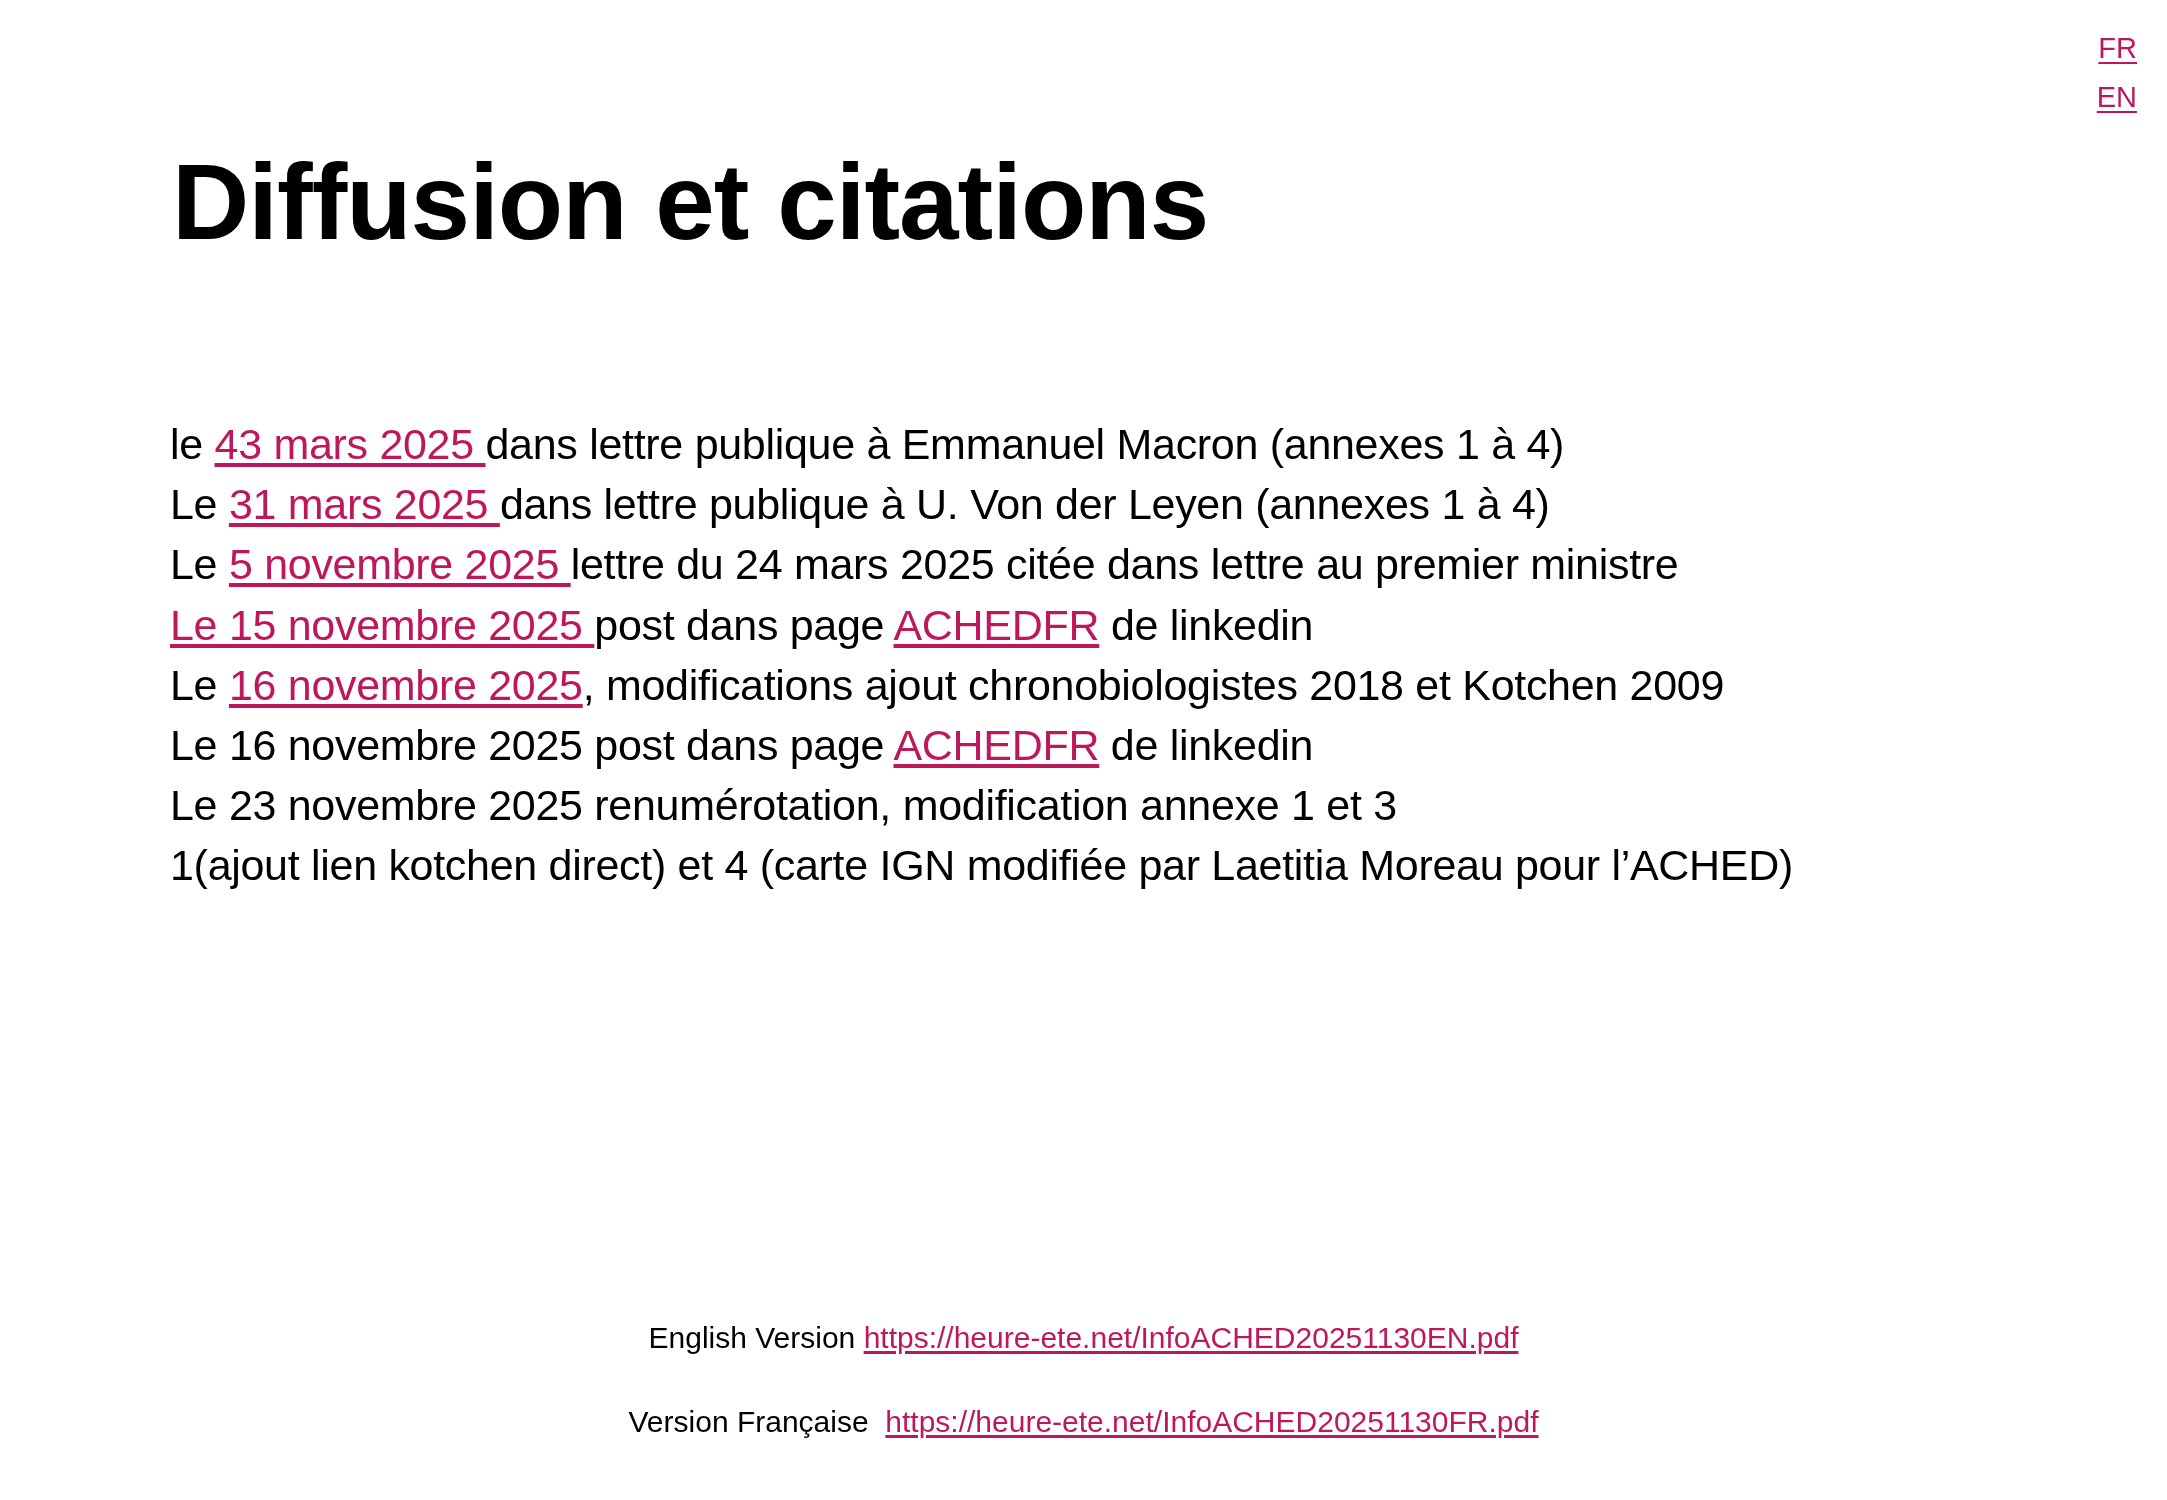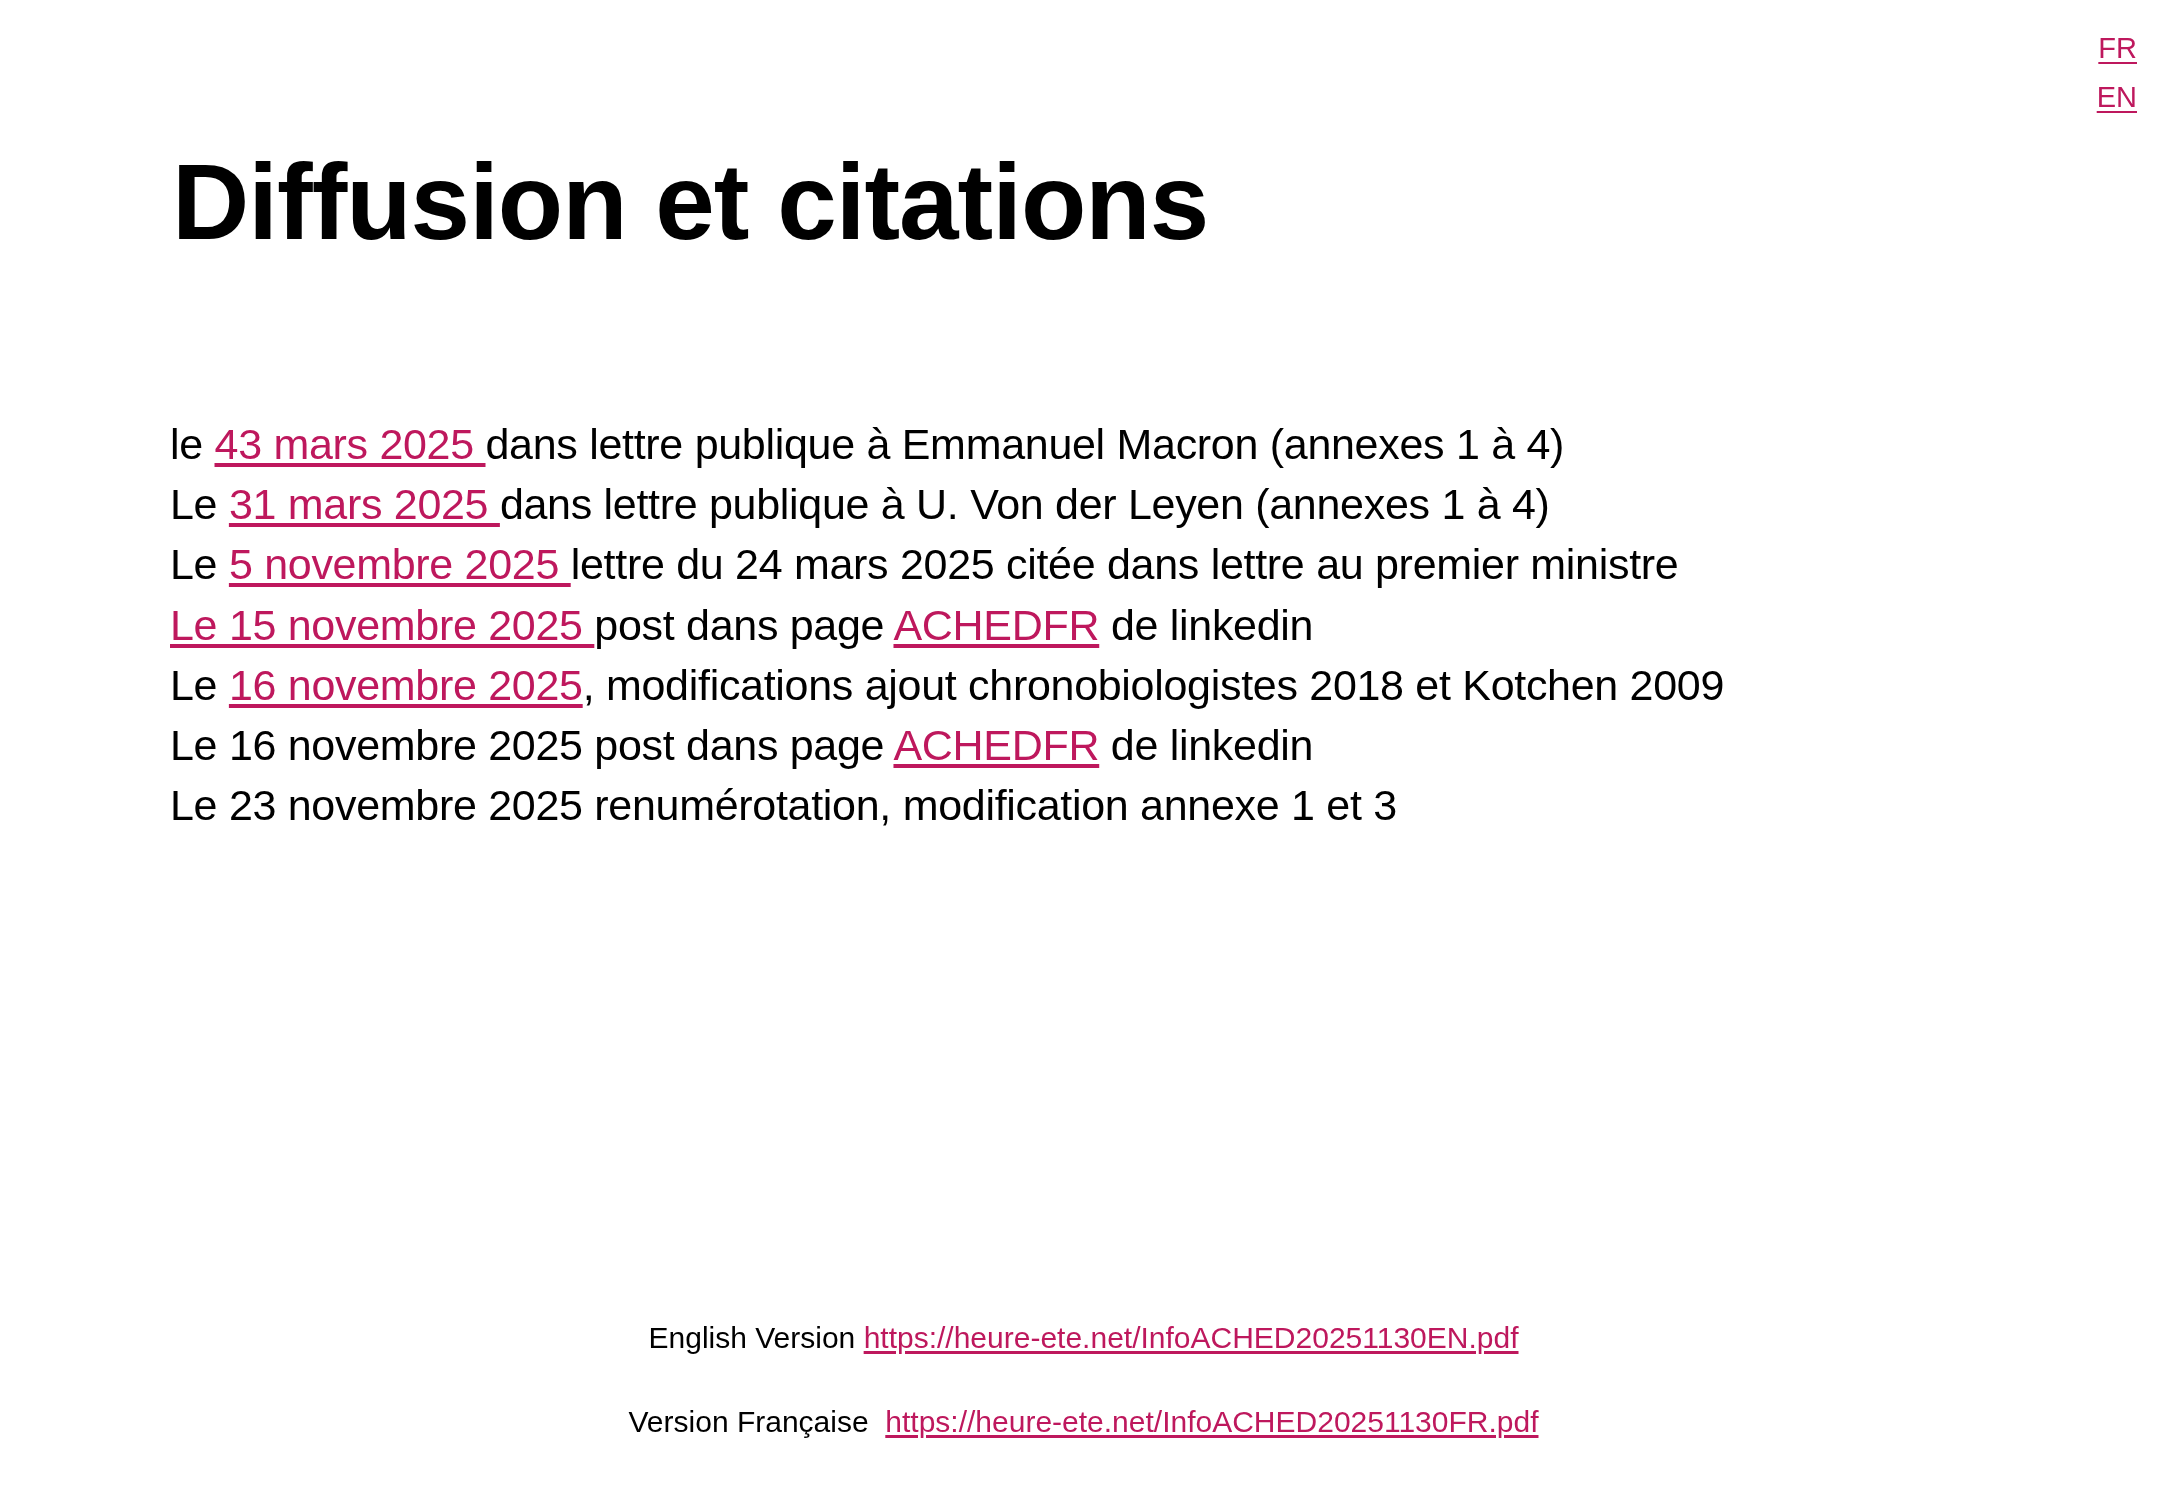--- a/index.html
+++ b/index.html
@@ -45,20 +45,21 @@
   <div class="entry">
     <a>Le 15 novembre 2025 </a><span>post dans page </span><a>ACHEDFR</a><span> de linkedin</span>
   </div>
   <div class="entry">
     <span>Le </span><a>16 novembre 2025</a><span>, modifications ajout chronobiologistes 2018 et Kotchen 2009</span>
   </div>
   <div class="entry">
     <span>Le 16 novembre 2025 post dans page </span><a>ACHEDFR</a><span> de linkedin</span>
   </div>
   <div class="entry">Le 23 novembre 2025 renumérotation, modification annexe 1 et 3</div>
+  <div class="entry">1(ajout lien kotchen direct) et 4 (carte IGN modifiée par Laetitia Moreau pour l’ACHED)</div>
 </div>
 
 <div class="footer en">
   <span>English Version </span><a>https://heure-ete.net/InfoACHED20251130EN.pdf</a>
 </div>
 
 <div class="footer fr">
   <span style="white-space:pre">Version Française  </span><a>https://heure-ete.net/InfoACHED20251130FR.pdf</a>
 </div>
 

